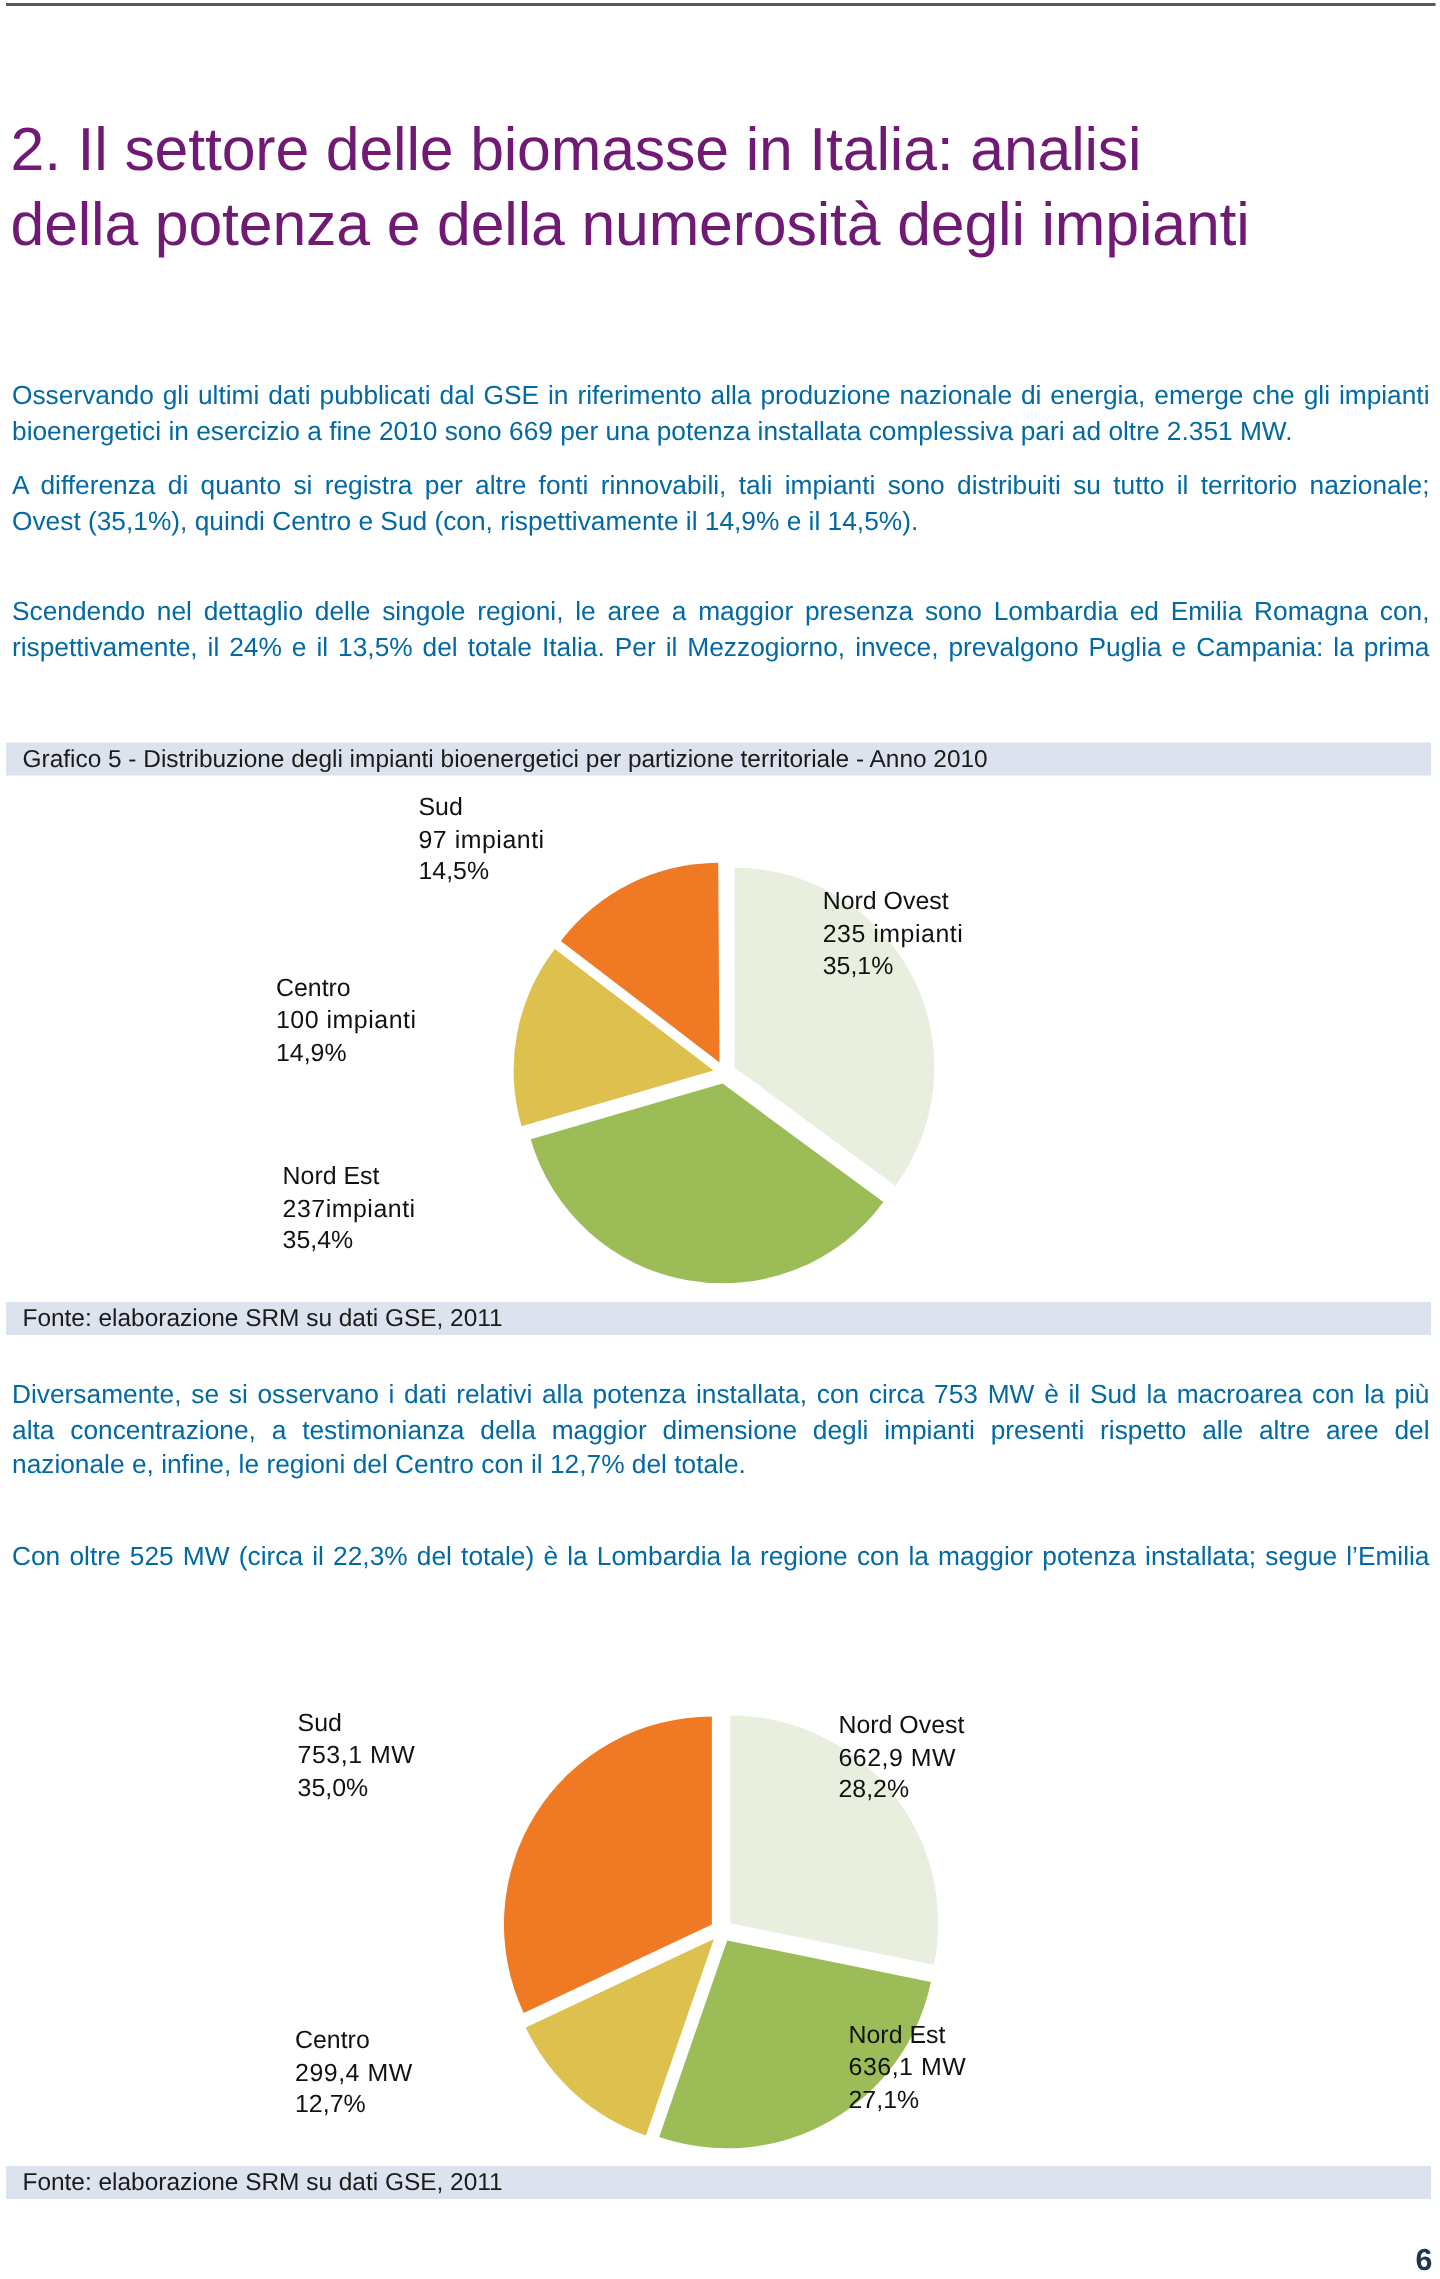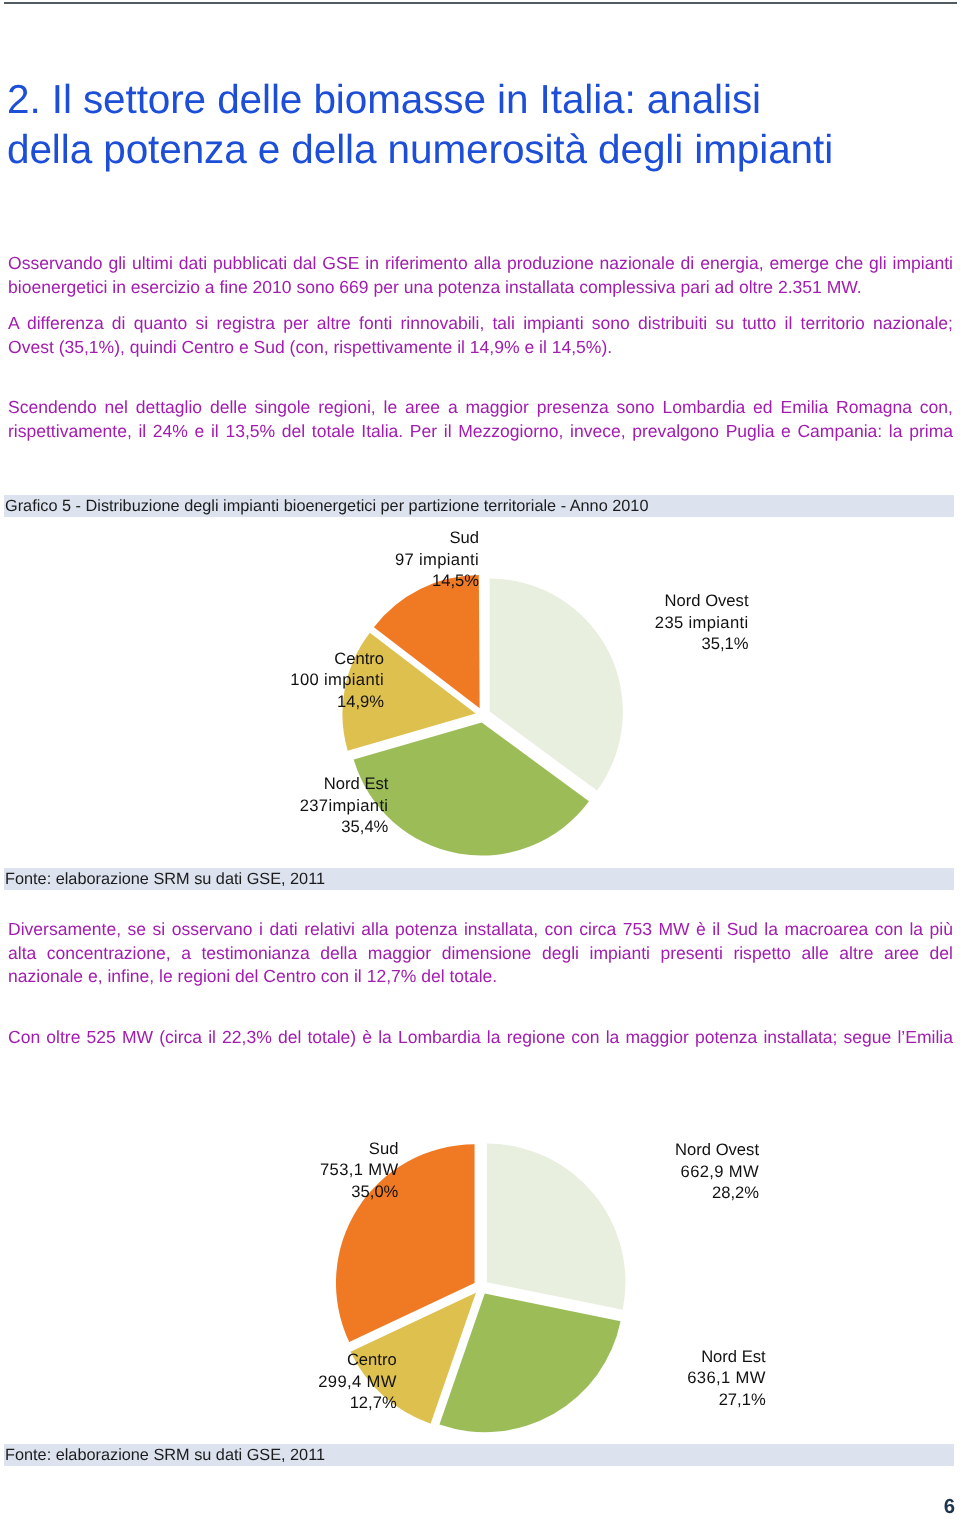--- a/index.html
+++ b/index.html
@@ -1,29 +1,29 @@
 <!DOCTYPE html>
 <html><head>
 <meta charset="utf-8">
 <style>
   html,body{margin:0;padding:0;background:#fff;}
   body{width:960px;height:1519px;font-family:"Liberation Sans",sans-serif;
        -webkit-font-smoothing:antialiased;text-rendering:geometricPrecision;}
   .page{position:relative;width:960px;height:1519px;overflow:hidden;background:#fff;}
-  .title{position:absolute;left:7px;top:74px;width:946px;color:#1d4ed8;margin:0;
+  .title{position:absolute;left:7px;top:74px;width:946px;color:#701a75;margin:0;
          font-size:40.5px;line-height:50px;font-weight:400;letter-spacing:-0.1px;}
   .title .tline{display:block;height:50px;white-space:nowrap;}
-  .para{position:absolute;left:8px;width:945px;color:#a21caf;font-size:17.55px;
+  .para{position:absolute;left:8px;width:945px;color:#0369a1;font-size:17.55px;
         margin:0;}
   .para .ln{display:block;height:23.6px;line-height:23.6px;
             text-align:justify;text-align-last:justify;}
   .para .ln.last{text-align-last:left;}
   .bar{position:absolute;left:4px;width:950px;height:22px;background:#dce3ef;color:#1b1b1b;
-       font-size:16.3px;line-height:22px;padding-left:1px;box-sizing:border-box;white-space:nowrap;}
-  .plabel{position:absolute;color:#111;font-size:16.6px;line-height:21.5px;text-align:right;
+       font-size:16.3px;line-height:22px;padding-left:11px;box-sizing:border-box;white-space:nowrap;}
+  .plabel{position:absolute;color:#111;font-size:16.6px;line-height:21.5px;text-align:left;
           white-space:nowrap;}
   .plabel .v{letter-spacing:0.35px;}
   .pagenum{position:absolute;left:914px;top:1497px;width:41px;color:#20354e;font-size:20.3px;
            line-height:20px;font-weight:bold;text-align:right;}
   .topline{position:absolute;left:4px;top:2px;width:953px;height:1.6px;background:#535c63;}
   .chartbox{position:absolute;}
   svg{display:block;}
 </style>
 </head>
 <body>

